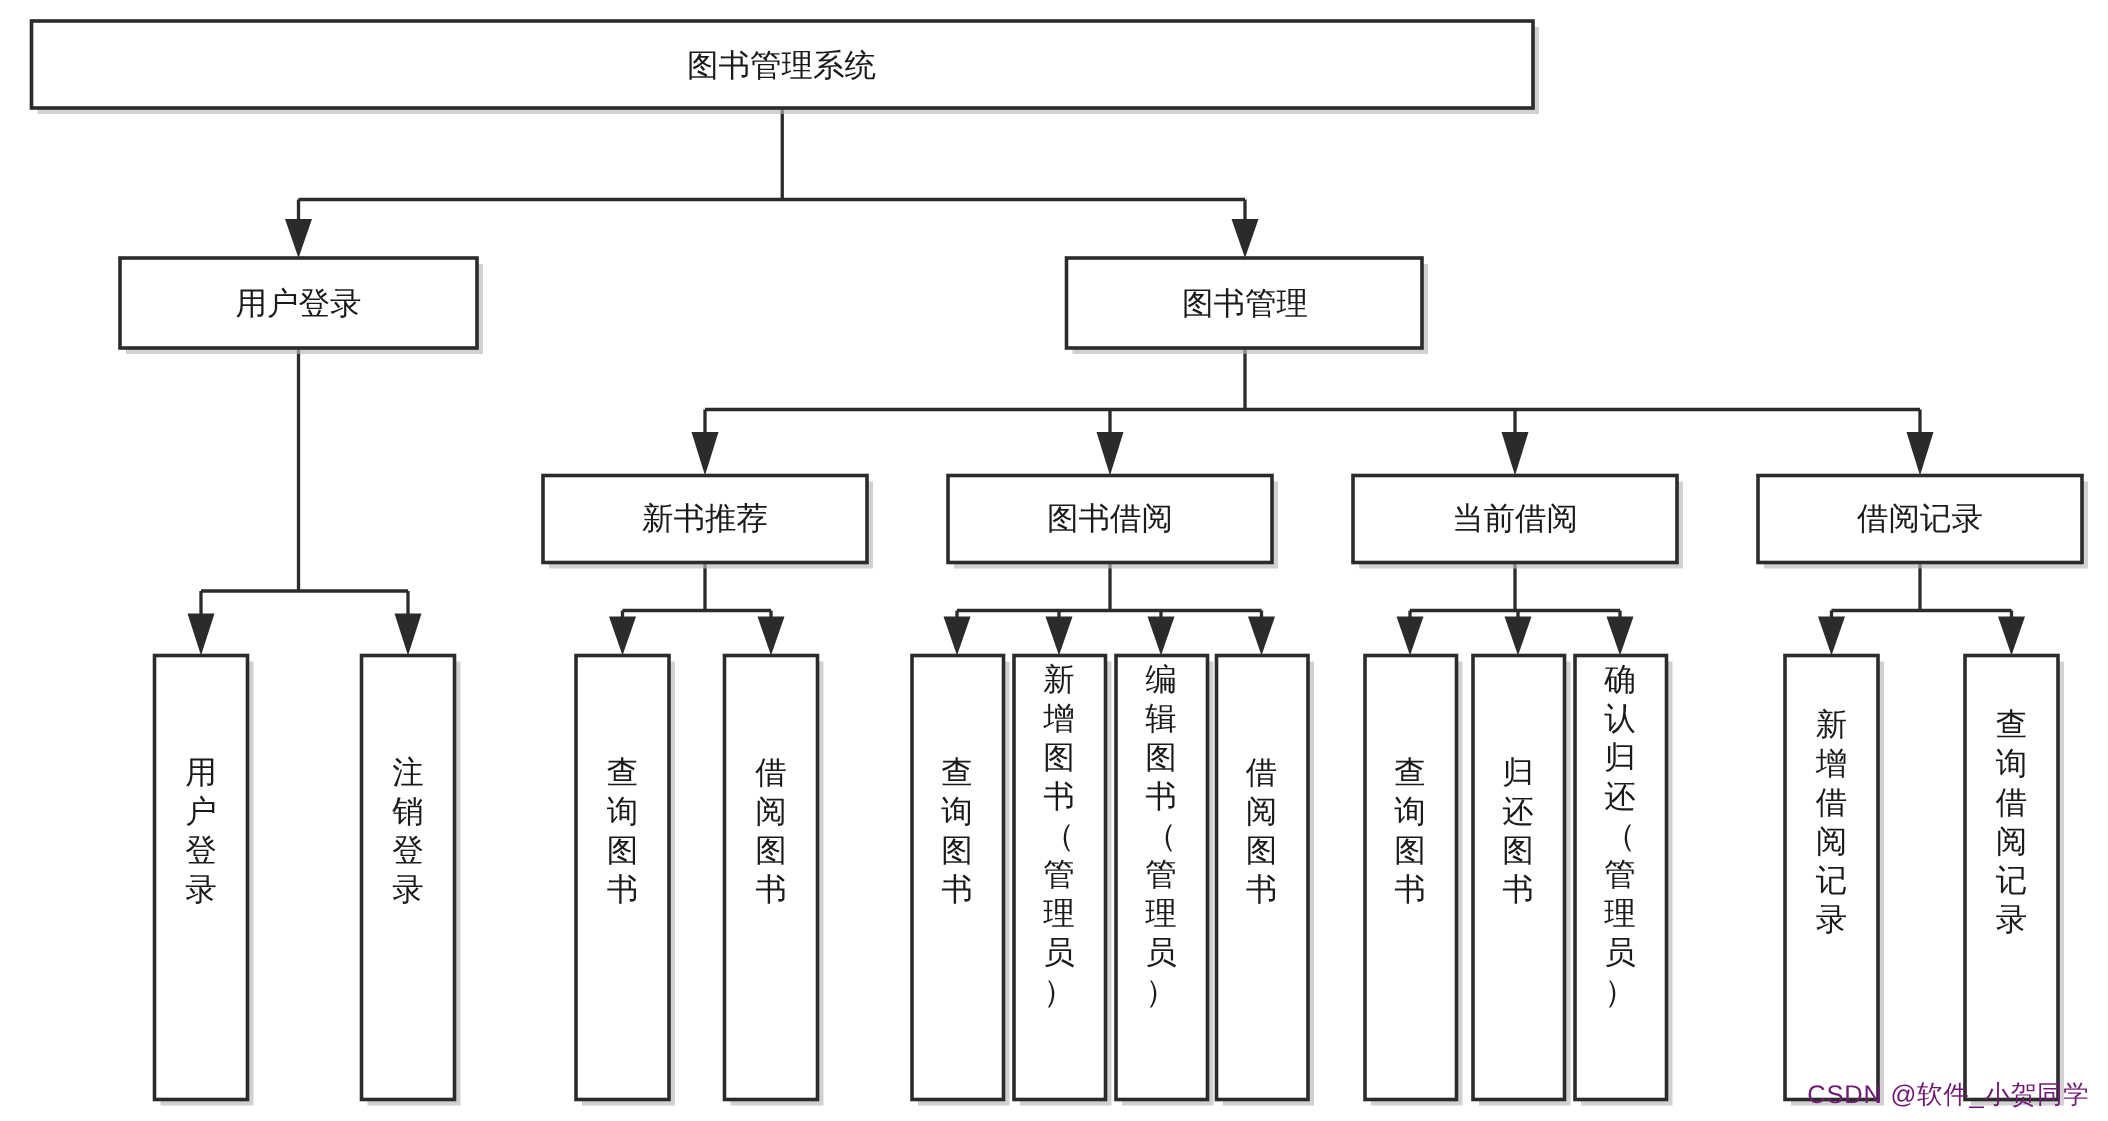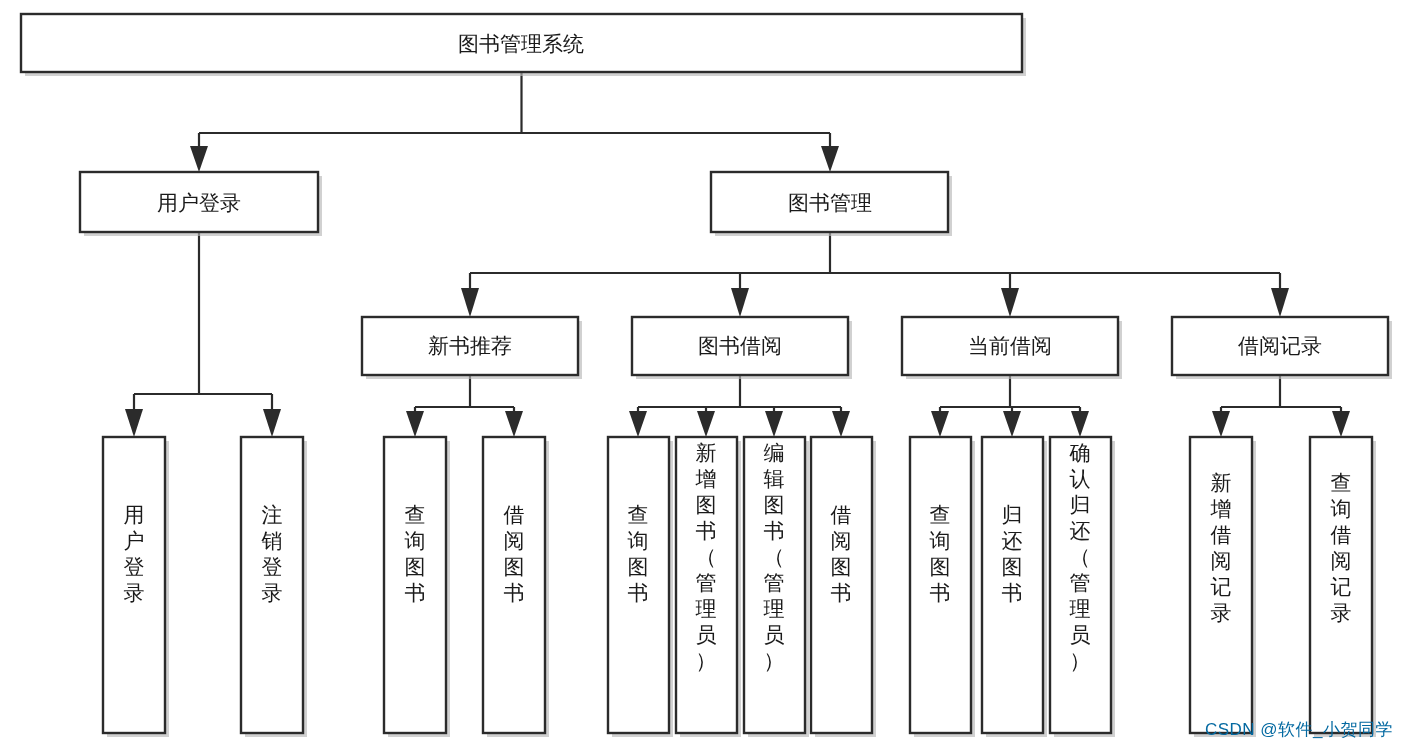--- a/index.html
+++ b/index.html
@@ -58,21 +58,21 @@
     fill: #1a1a1a;
     font-size: 21px;
     text-anchor: middle;
   }
   .watermark {
     position: absolute;
     right: 12px;
     bottom: 6px;
     font-family: "Liberation Sans", "DejaVu Sans", sans-serif;
     font-size: 17px;
-    color: #0369a1;
+    color: #701a75;
     letter-spacing: 0.5px;
     white-space: nowrap;
     user-select: none;
   }
 </style>
 </head>
 <body>
 
 <div id="diagram-root">
 

